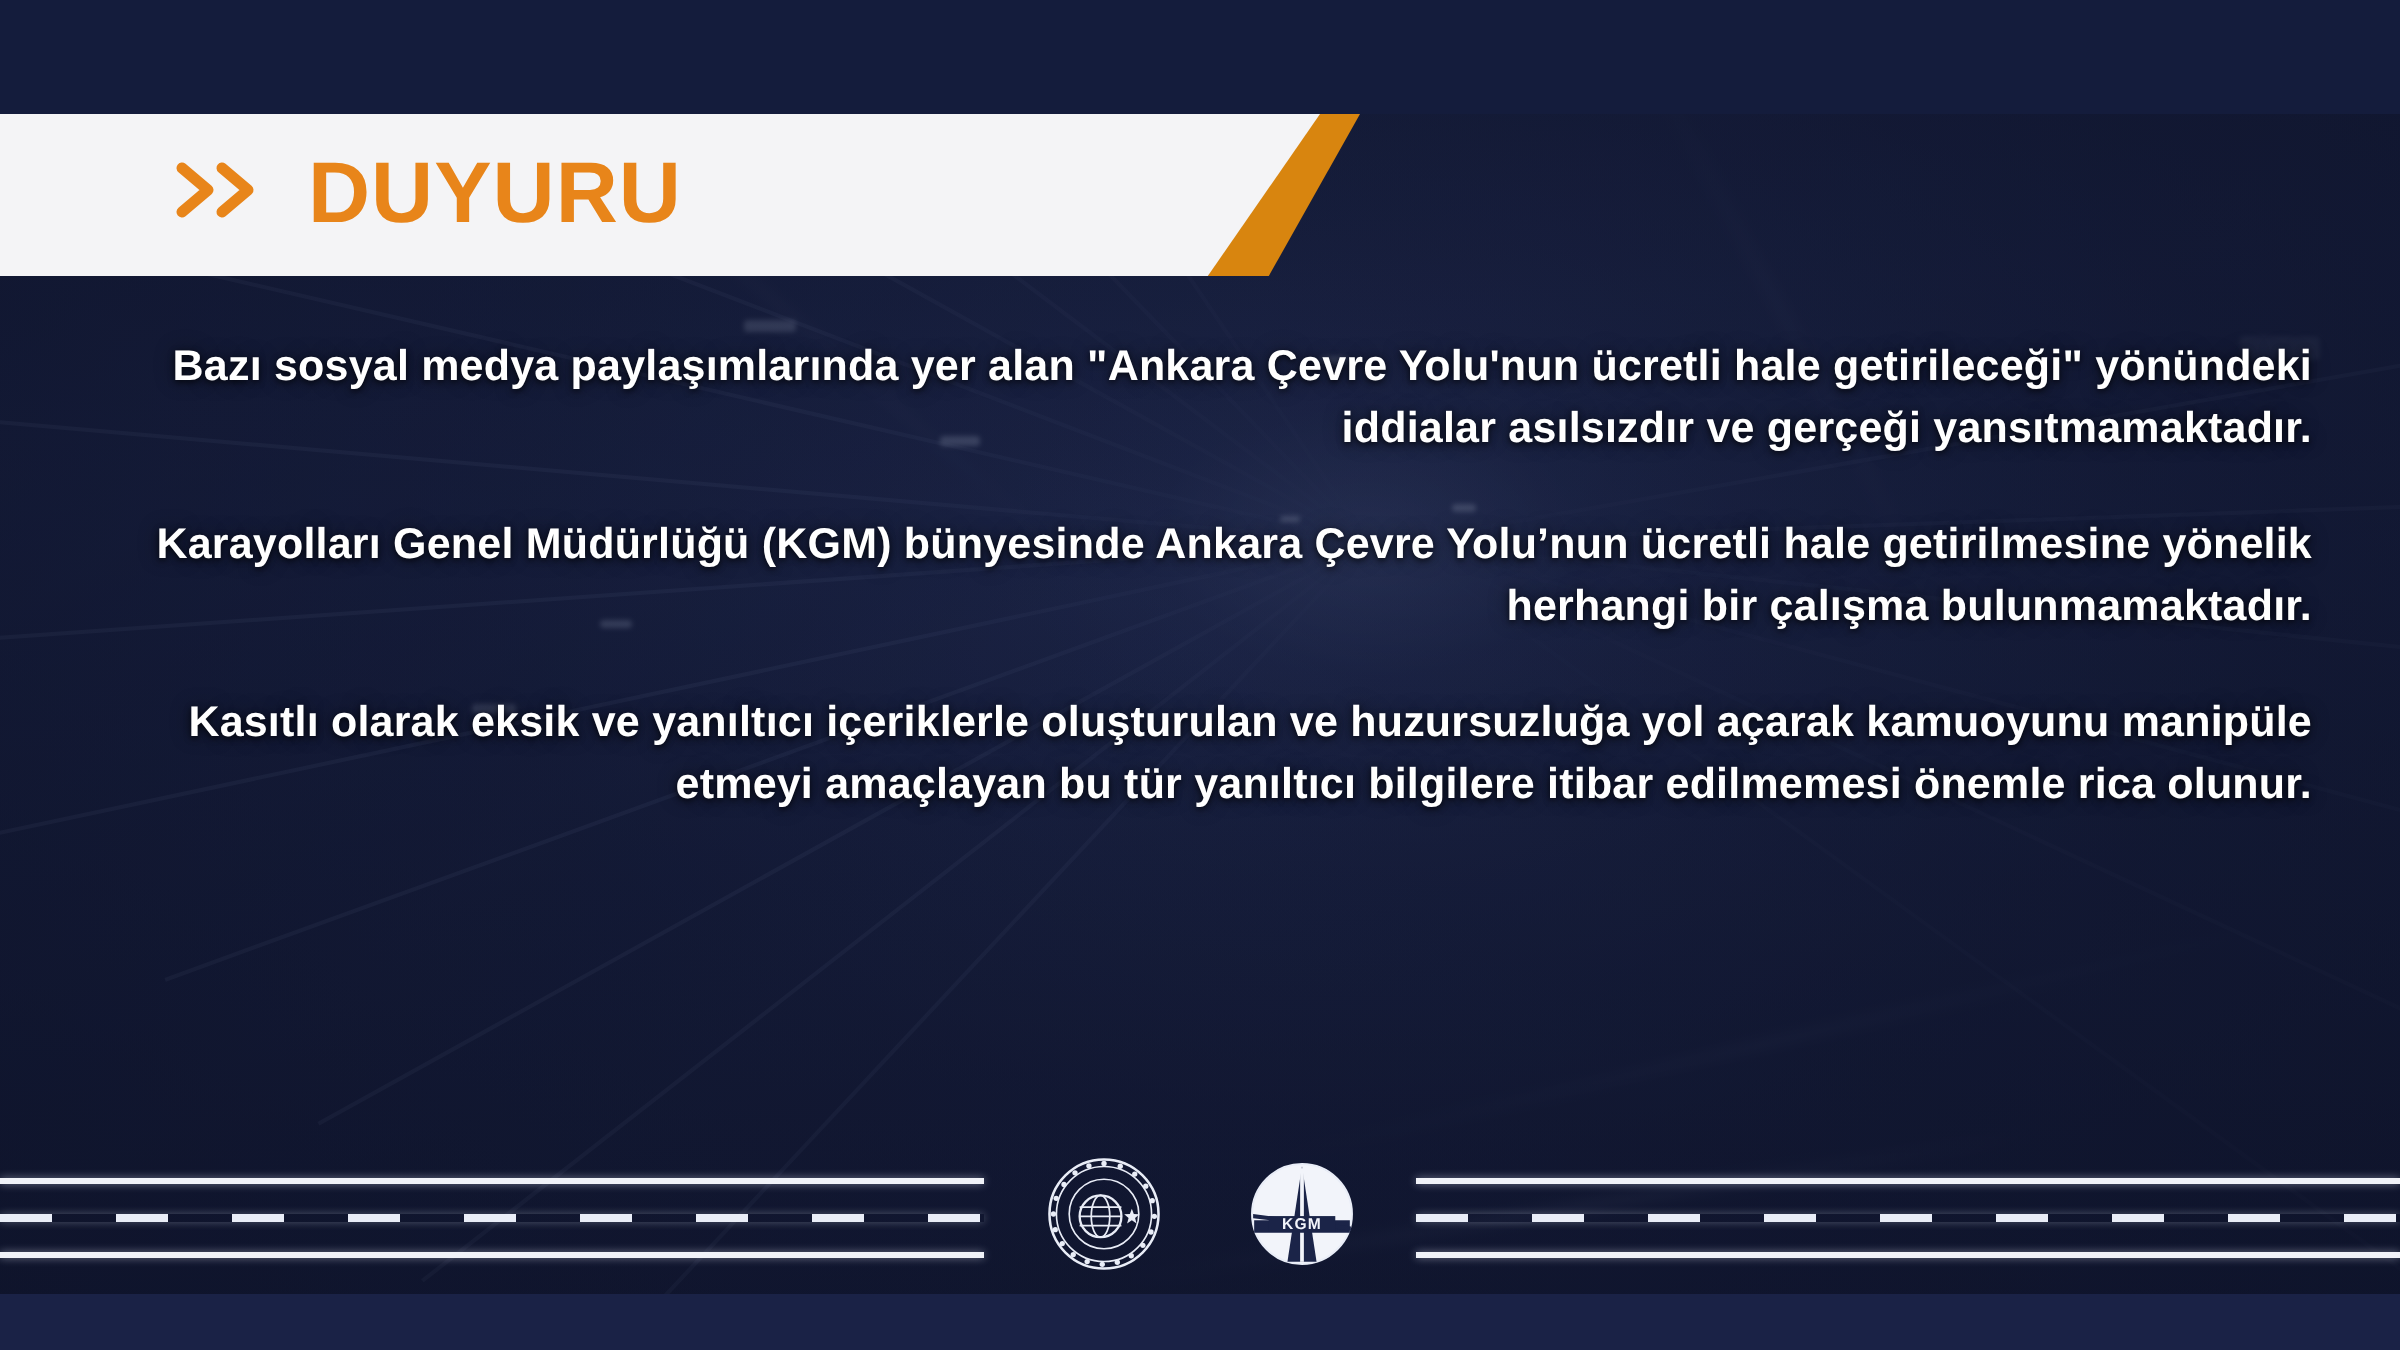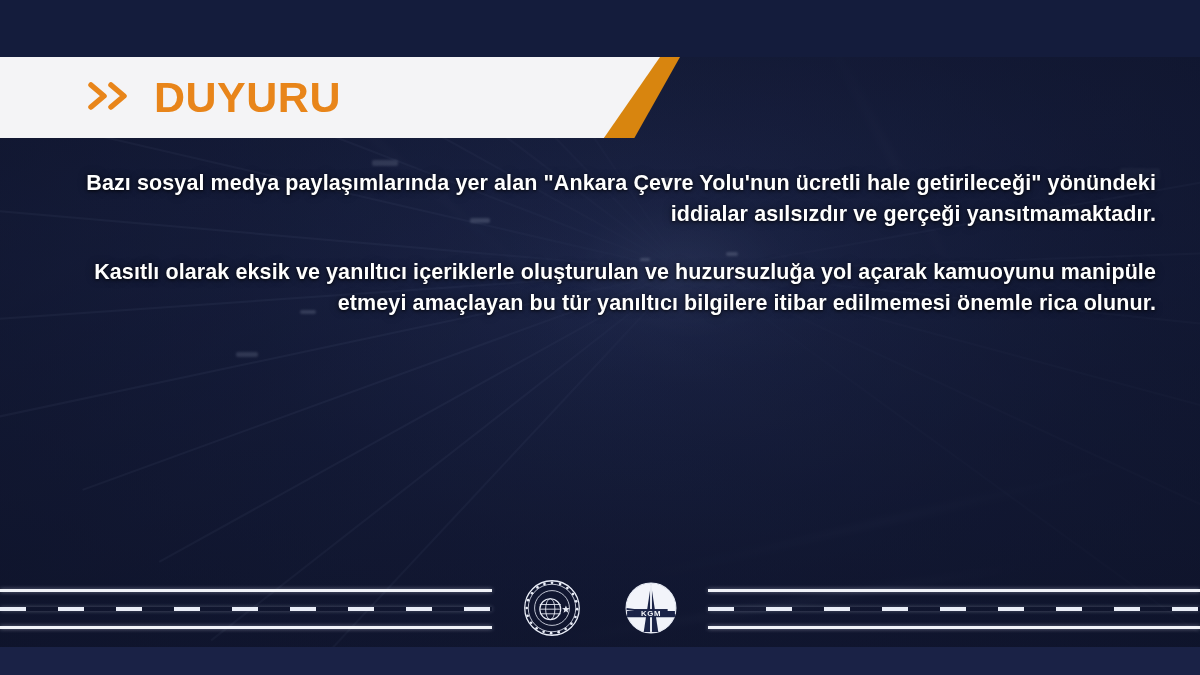--- a/index.html
+++ b/index.html
@@ -275,20 +275,21 @@
           <path d="M3 4 L16 15 L3 26" fill="none" stroke="#e8851a" stroke-width="5.5" stroke-linecap="round" stroke-linejoin="round"></path>
           <path d="M23 4 L36 15 L23 26" fill="none" stroke="#e8851a" stroke-width="5.5" stroke-linecap="round" stroke-linejoin="round"></path>
         </svg>
       </span>
       <span class="banner-title">DUYURU</span>
     </div>
   </div>
 
   <div class="content">
     <p class="para">Bazı sosyal medya paylaşımlarında yer alan "Ankara Çevre Yolu'nun ücretli hale getirileceği" yönündeki iddialar asılsızdır ve gerçeği yansıtmamaktadır.</p>
+    <p class="para">Karayolları Genel Müdürlüğü (KGM) bünyesinde Ankara Çevre Yolu’nun ücretli hale getirilmesine yönelik herhangi bir çalışma bulunmamaktadır.</p>
     <p class="para">Kasıtlı olarak eksik ve yanıltıcı içeriklerle oluşturulan ve huzursuzluğa yol açarak kamuoyunu manipüle etmeyi amaçlayan bu tür yanıltıcı bilgilere itibar edilmemesi önemle rica olunur.</p>
   </div>
 
   <div class="footer">
 
     <div class="road left">
       <div class="line-solid top"></div>
       <div class="line-dashed"></div>
       <div class="line-solid bottom"></div>
     </div>

